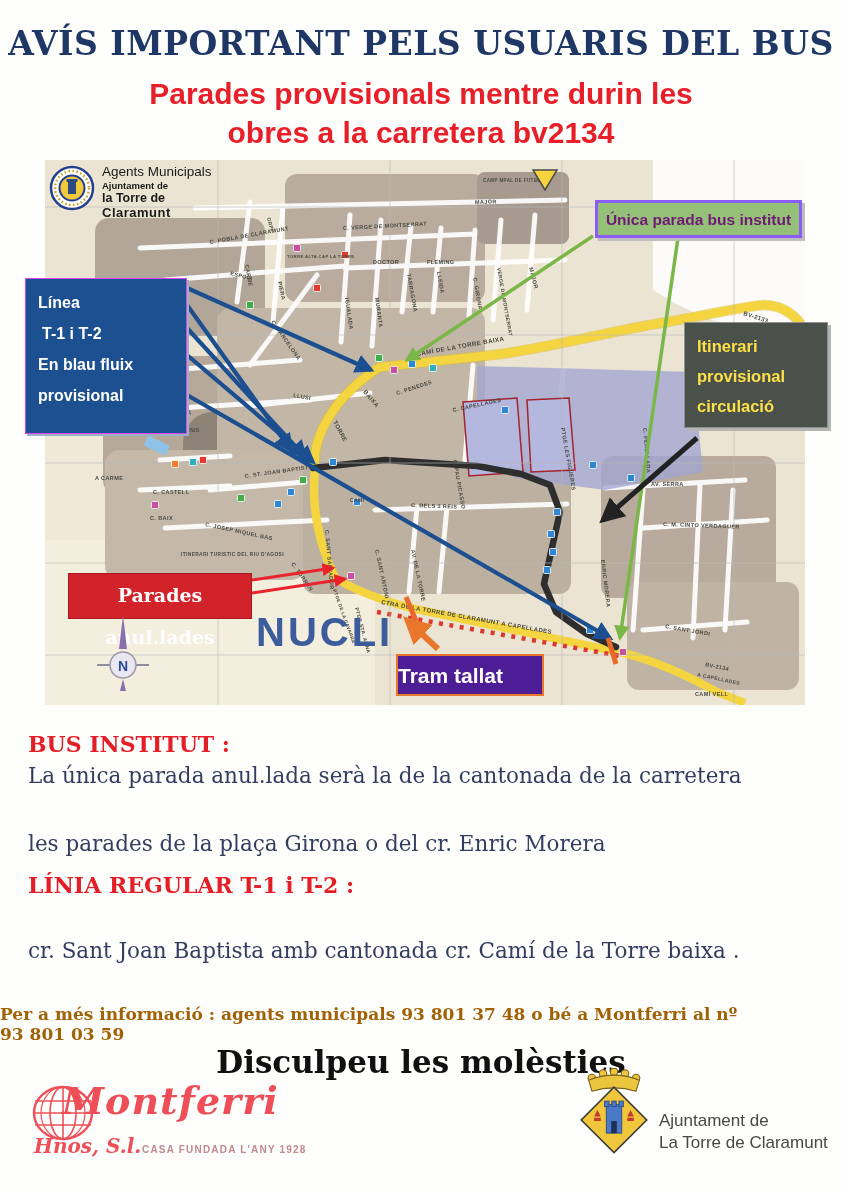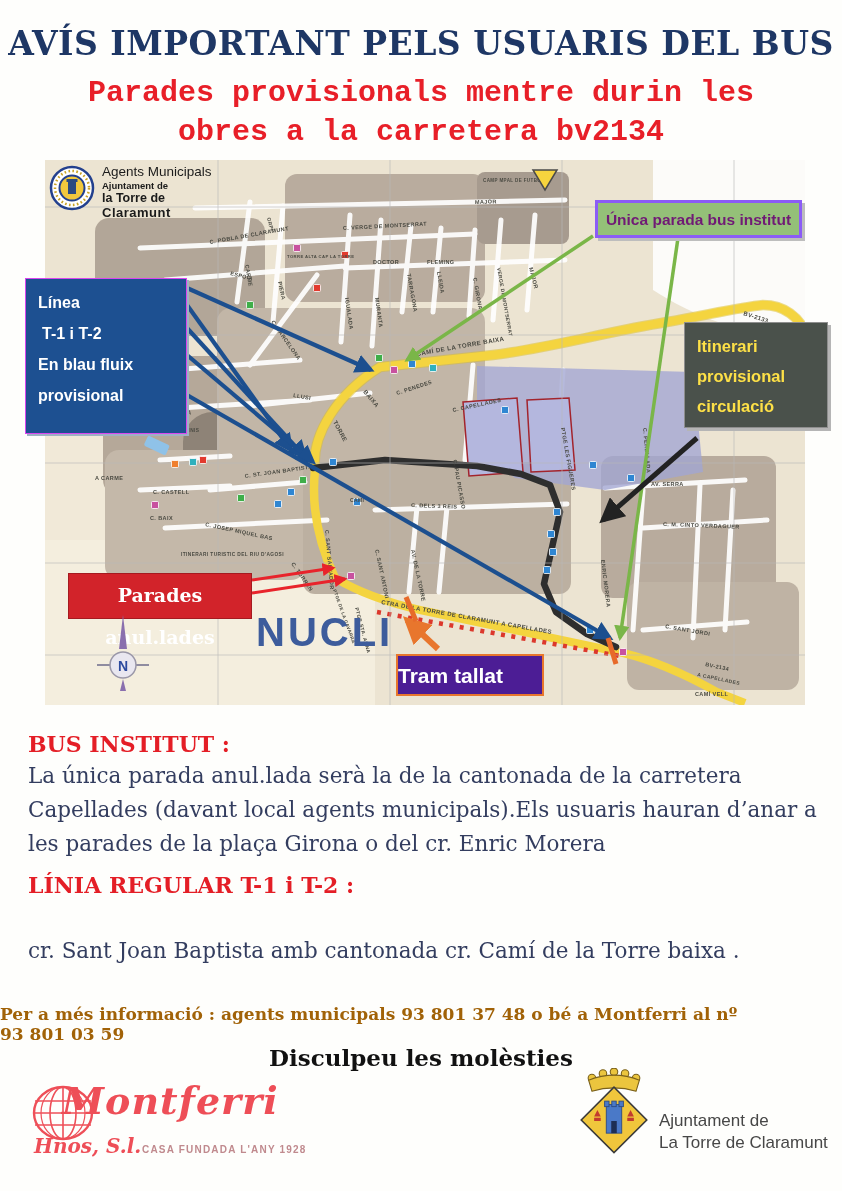--- a/index.html
+++ b/index.html
@@ -2,21 +2,21 @@
 <html><head>
 <meta charset="utf-8">
 <style>
   html,body{margin:0;padding:0;background:#ffffff;}
   .page{position:relative;width:842px;height:1191px;background:#fefefc;overflow:hidden;
         font-family:"Liberation Sans",sans-serif;}
   
   .title{position:absolute;left:0;top:24px;width:842px;text-align:center;
          font-family:"DejaVu Serif",serif;font-weight:700;font-size:33px;color:#1e3765;letter-spacing:.5px;}
   .subtitle{position:absolute;left:0;top:74px;width:842px;text-align:center;
-         font-family:Liberation Mono, monospace;font-weight:700;font-size:30px;color:#e81f28;line-height:39px;}
+         font-family:Liberation Sans, sans-serif;font-weight:700;font-size:30px;color:#e81f28;line-height:39px;}
   
   .map-wrap{position:absolute;left:0;top:160px;width:842px;height:548px;}
   #mapsvg{position:absolute;left:45px;top:0;}
   .slabel{font-family:"Liberation Sans",sans-serif;font-weight:700;fill:#4a4a42;letter-spacing:.4px;}
   .callout{position:absolute;box-sizing:border-box;font-family:"Liberation Sans",sans-serif;}
   .box-blue{left:25px;top:118px;width:162px;height:156px;background:#1d5091;border:1px solid #d946ef;
             box-shadow:2px 2px 0 #9fb0c4;color:#fff;font-weight:700;font-size:16px;padding:8px 0 0 12px;line-height:31px;}
   .box-green{left:595px;top:40px;width:207px;height:38px;background:#94c078;border:3px solid #8b5cf6;
             box-shadow:3px 3px 0 #bdbdbd;color:#701a75;font-weight:700;font-size:15.5px;line-height:34px;text-align:center;}
   .box-dark{left:684px;top:162px;width:144px;height:106px;background:#4a514b;border:1px solid #8e8e8e;
@@ -32,21 +32,21 @@
   .ag1{font-size:13.5px;font-weight:400;}
   .ag2{font-size:9.5px;font-weight:600;margin-top:1px;}
   .ag3{font-size:12.5px;font-weight:700;}
   .ag4{font-size:13px;font-weight:700;letter-spacing:.5px;}
   
   .sec-head{position:absolute;left:28px;font-family:"DejaVu Serif",serif;font-weight:700;font-size:22px;color:#e41e26;}
   .sec-line{position:absolute;left:28px;width:790px;font-family:"DejaVu Serif",serif;font-size:21.5px;color:#333d5f;}
   .info-line{position:absolute;left:0;top:1004px;width:756px;text-align:left;
              font-family:"DejaVu Serif",serif;font-weight:700;font-size:17px;color:#a16207;}
   .closing{position:absolute;left:0;top:1044px;width:842px;text-align:center;
-             font-family:"DejaVu Serif",serif;font-weight:700;font-size:23px;color:#111;}
+             font-family:"DejaVu Serif",serif;font-weight:700;font-size:31px;color:#111;}
   
   .montferri{position:absolute;left:32px;top:1082px;width:280px;height:95px;color:#ee4e57;}
   .mf-name{position:absolute;left:30px;top:-4px;font-family:"DejaVu Serif",serif;font-style:italic;font-weight:700;
            font-size:38px;letter-spacing:1px;}
   .mf-hnos{position:absolute;left:2px;top:52px;font-family:"DejaVu Serif",serif;font-style:italic;font-weight:700;font-size:20px;}
   .mf-tag{position:absolute;left:110px;top:62px;font-size:10px;letter-spacing:1.2px;color:#c08a8e;font-weight:600;}
   .ajunt{position:absolute;left:575px;top:1068px;width:260px;height:110px;}
   .aj-text{position:absolute;left:84px;top:42px;font-size:17px;color:#474747;line-height:22px;}
 </style>
 </head>
@@ -317,21 +317,20 @@
         <line x1="2" y1="52" x2="54" y2="52" stroke="#8f8ca0" stroke-width="2"></line>
         <circle cx="28" cy="52" r="13" fill="#e9e7f0" stroke="#9a97a8" stroke-width="1.5"></circle>
         <polygon points="28,66 25,78 31,78" fill="#8a6fae"></polygon>
         <text x="28" y="58" text-anchor="middle" font-size="14" font-weight="bold" fill="#2c4a9e" font-family="Liberation Sans, sans-serif">N</text>
       </svg>
     </div>
   </div>
 
   <div class="sec-head" style="top:731px;">BUS INSTITUT  :</div>
   <div class="sec-line" style="top:763px;">La única parada anul.lada serà la de la cantonada de la carretera</div>
-  <div class="sec-line" style="top:797px;">Capellades (davant local agents municipals).Els usuaris hauran d’anar a</div>
   <div class="sec-line" style="top:831px;">les parades de la plaça Girona o del cr. Enric Morera</div>
 
   <div class="sec-head" style="top:872px;">LÍNIA REGULAR T-1 i T-2 :</div>
   <div class="sec-line" style="top:938px;">cr. Sant Joan Baptista amb cantonada  cr. Camí de la Torre baixa .</div>
 
   <div class="info-line">Per a més informació  : agents municipals 93 801 37 48 o bé a Montferri al nº 93 801 03 59</div>
   <div class="closing">Disculpeu les molèsties</div>
 
   <div class="montferri">
     <svg width="62" height="58" viewBox="0 0 62 58" style="position:absolute;left:0;top:2px;">

